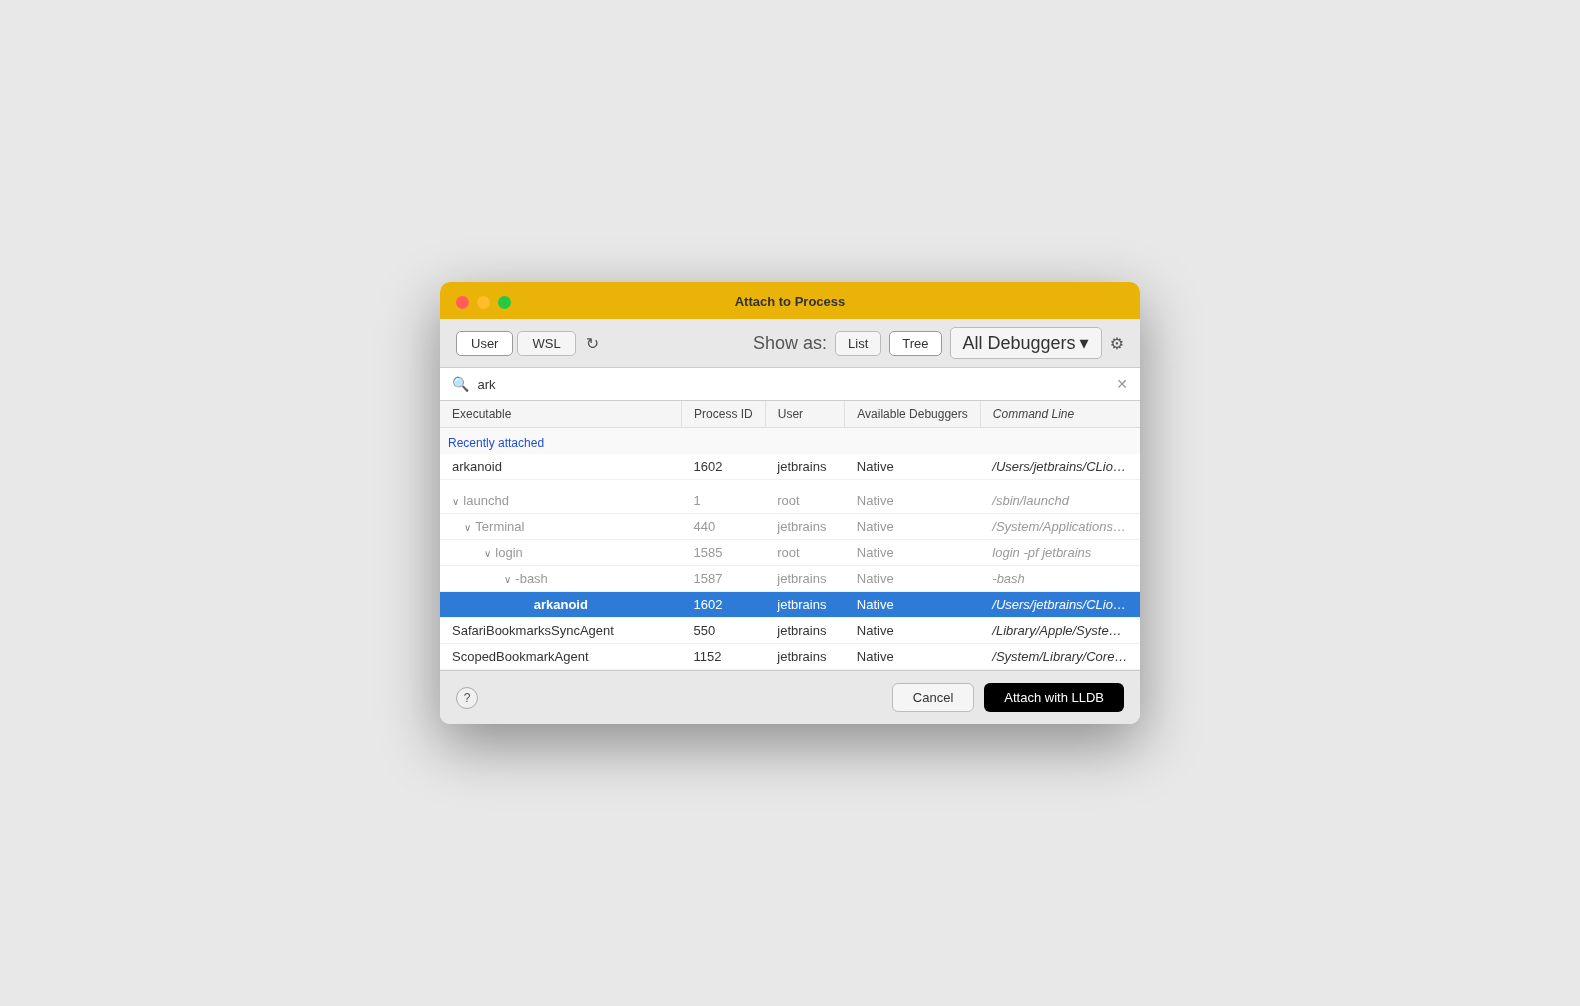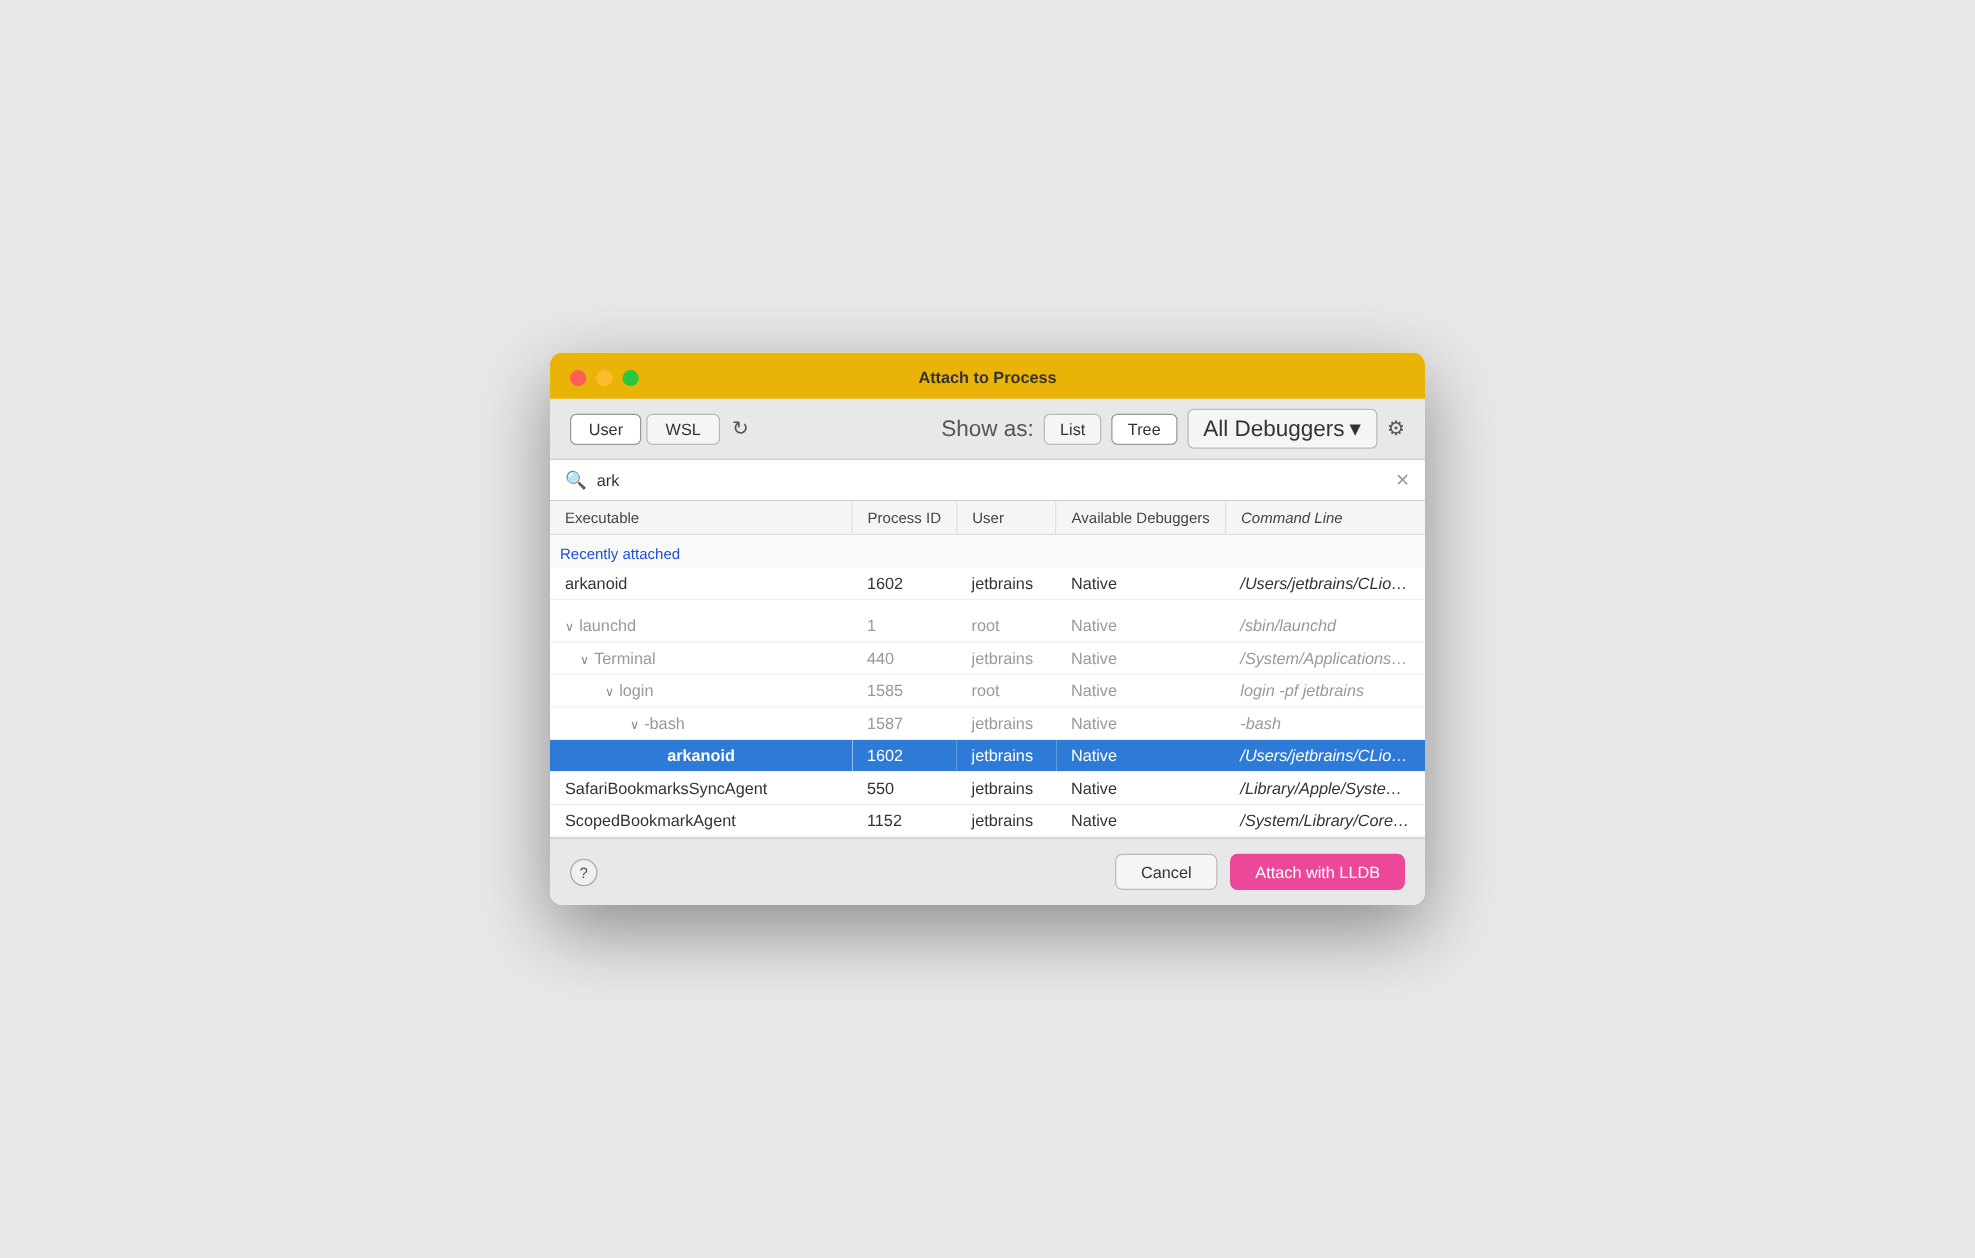--- a/index.html
+++ b/index.html
@@ -251,21 +251,21 @@
       border: 1px solid #bbb;
       background: #f5f5f5;
       border-radius: 6px;
       cursor: pointer;
       font-size: 13px;
       color: #333;
     }
     .attach-btn {
       padding: 6px 20px;
       border: none;
-      background: #ec4899;
+      background: #000000;
       border-radius: 6px;
       cursor: pointer;
       font-size: 13px;
       color: #fff;
       font-weight: 500;
     }
   </style>
 </head>
 <body>
 

